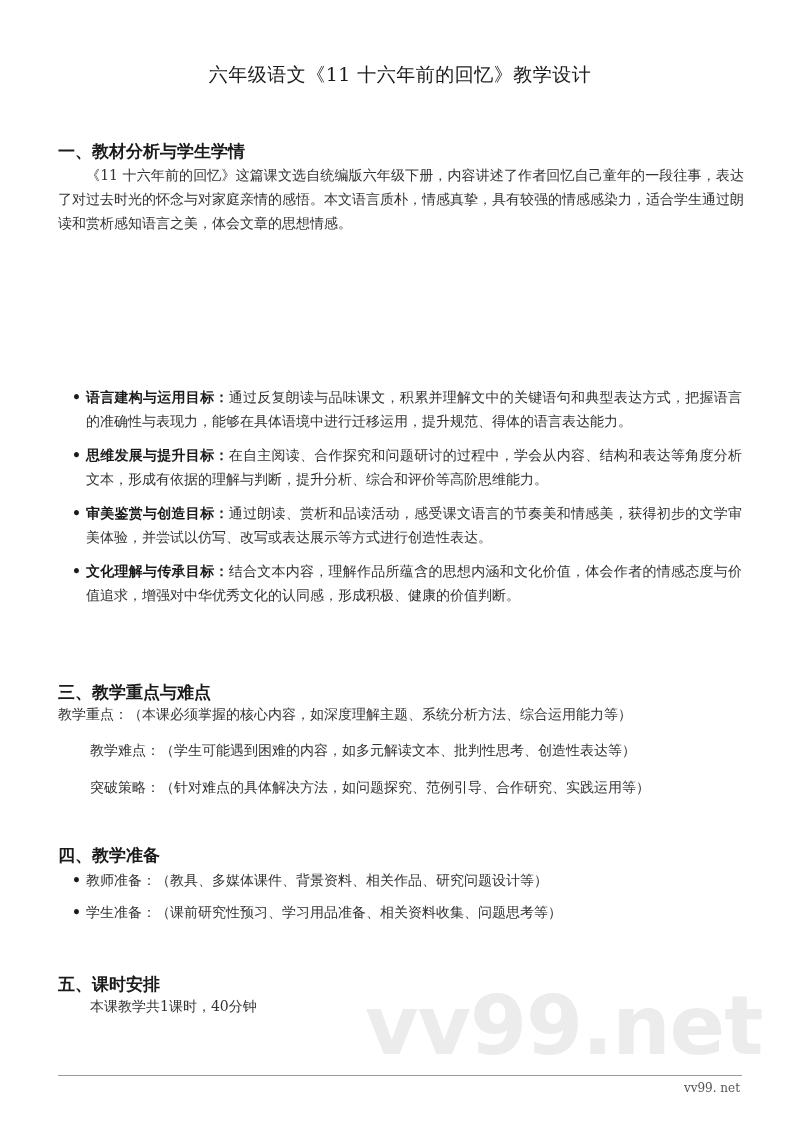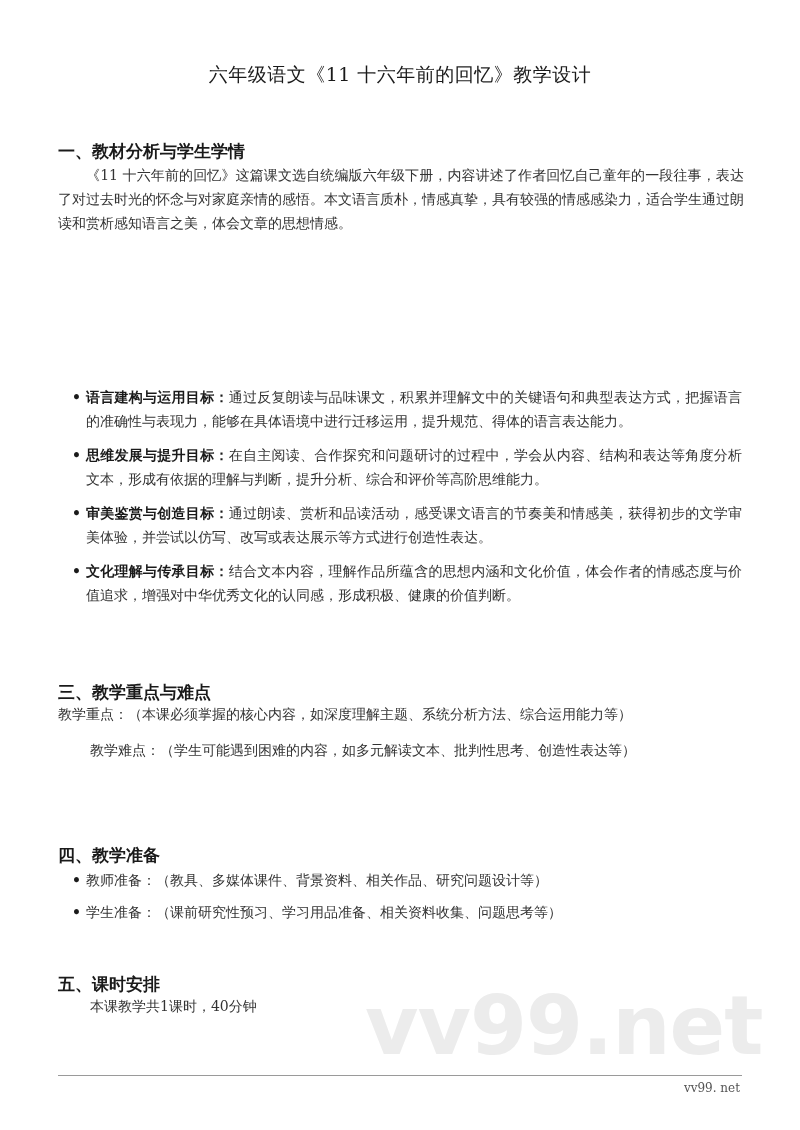--- a/index.html
+++ b/index.html
@@ -48,20 +48,21 @@
     </li>
     <li>
       <span class="dot">•</span>
       <b>文化理解与传承目标：</b><span>结合文本内容，理解作品所蕴含的思想内涵和文化价值，体会作者的情感态度与价值追求，增强对中华优秀文化的认同感，形成积极、健康的价值判断。</span>
     </li>
   </ul>
 
   <div class="h2" style="top:665px;">三、教学重点与难点</div>
   <div class="line" style="left:58px; top:706px;">教学重点：（本课必须掌握的核心内容，如深度理解主题、系统分析方法、综合运用能力等）</div>
   <div class="line" style="left:90px; top:742px;">教学难点：（学生可能遇到困难的内容，如多元解读文本、批判性思考、创造性表达等）</div>
+  <div class="line" style="left:90px; top:779px;">突破策略：（针对难点的具体解决方法，如问题探究、范例引导、合作研究、实践运用等）</div>
 
   <div class="h2" style="top:828px;">四、教学准备</div>
   <ul class="blist" style="top:868px;">
     <li style="margin-bottom:8px;">
       <span class="dot">•</span>
       <span>教师准备：（教具、多媒体课件、背景资料、相关作品、研究问题设计等）</span>
     </li>
     <li>
       <span class="dot">•</span>
       <span>学生准备：（课前研究性预习、学习用品准备、相关资料收集、问题思考等）</span>

